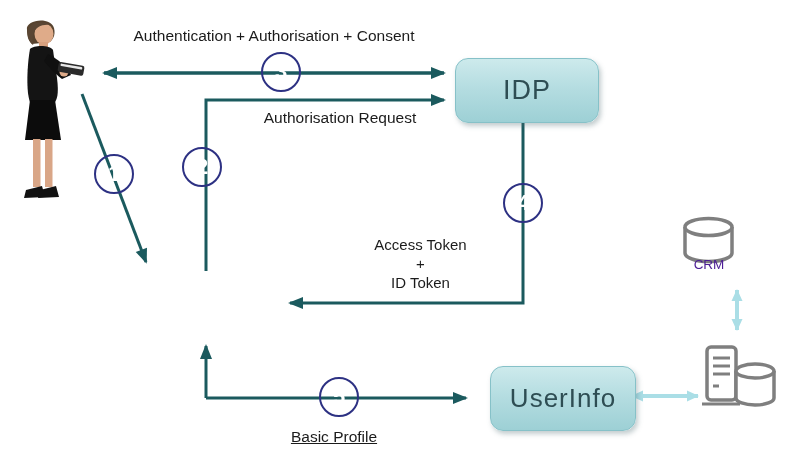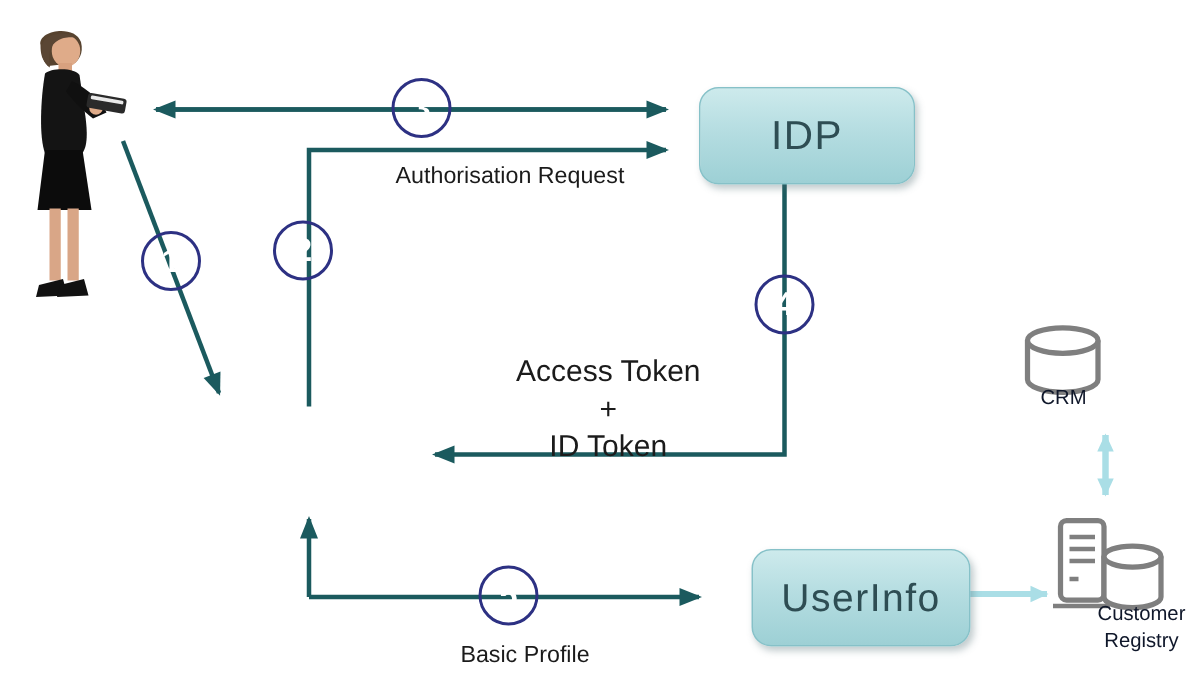--- a/index.html
+++ b/index.html
@@ -19,21 +19,20 @@
     border-radius: 13px;
     background: linear-gradient(180deg, #cdeaec 0%, #b5dde1 45%, #9dd0d5 100%);
     border: 1px solid #86c1c8;
     box-shadow: 2px 3px 5px rgba(80,110,115,0.35);
     display: flex;
     align-items: center;
     justify-content: center;
     color: #2e4d53;
     font-size: 27px;
     letter-spacing: 1px;
-    margin-left: 11px;
   }
   .node-idp      { left: 455px; top: 58px;  width: 142px; height: 63px; }
   .node-rp       { left: 133px; top: 273px; width: 145px; height: 63px; }
   .node-userinfo { left: 490px; top: 366px; width: 144px; height: 63px; font-size: 26px; }
 
   
   .step {
     position: absolute;
     width: 40px; height: 40px;
     border-radius: 50%;
@@ -57,26 +56,26 @@
   .edge-label {
     position: absolute;
     color: #1b1b1b;
     font-size: 15.5px;
     text-align: center;
     line-height: 1.25;
     white-space: pre-line;
   }
   .lbl-auth-consent  { left: 118px; top: 26px;  width: 312px; }
   .lbl-auth-request  { left: 250px; top: 108px; width: 180px; text-align: center; }
-  .lbl-tokens        { left: 338px; top: 236px; width: 135px; font-size: 20px; }
-  .lbl-basic-profile { left: 280px; top: 427px; width: 140px; }
+  .lbl-tokens        { left: 353px; top: 236px; width: 135px; font-size: 15px; }
+  .lbl-basic-profile { left: 264px; top: 427px; width: 140px; text-decoration: underline; }
 
   .icon-label {
     position: absolute;
-    color: #0f172a;
+    color: #4c1d95;
     font-size: 13.5px;
     text-align: center;
     line-height: 1.3;
     white-space: pre-line;
   }
   .lbl-crm      { left: 684px; top: 256px; width: 50px; }
   .lbl-registry { left: 722px; top: 400px; width: 78px; }
 </style>
 </head>
 <body>
@@ -148,23 +147,22 @@
 
   <div class="node node-idp">IDP</div>
   <div class="node node-userinfo">UserInfo</div>
 
   <div class="step step-1">1</div>
   <div class="step step-2">2</div>
   <div class="step step-3">3</div>
   <div class="step step-4">4</div>
   <div class="step step-5">5</div>
 
+  <div class="edge-label lbl-auth-consent">Authentication + Authorisation + Consent</div>
   <div class="edge-label lbl-auth-request">Authorisation Request</div>
   <div class="edge-label lbl-tokens">Access Token
 +
 ID Token</div>
   <div class="edge-label lbl-basic-profile">Basic Profile</div>
 
   <div class="icon-label lbl-crm">CRM</div>
-  <div class="icon-label lbl-registry">Customer
-Registry</div>
 
 </div>
 
 </body></html>

